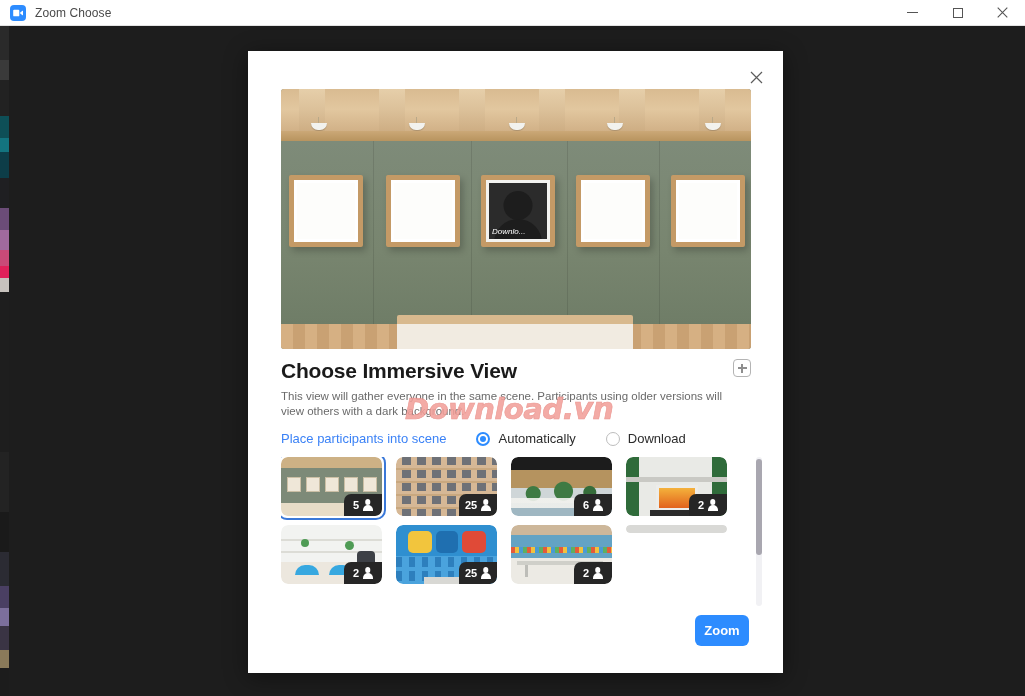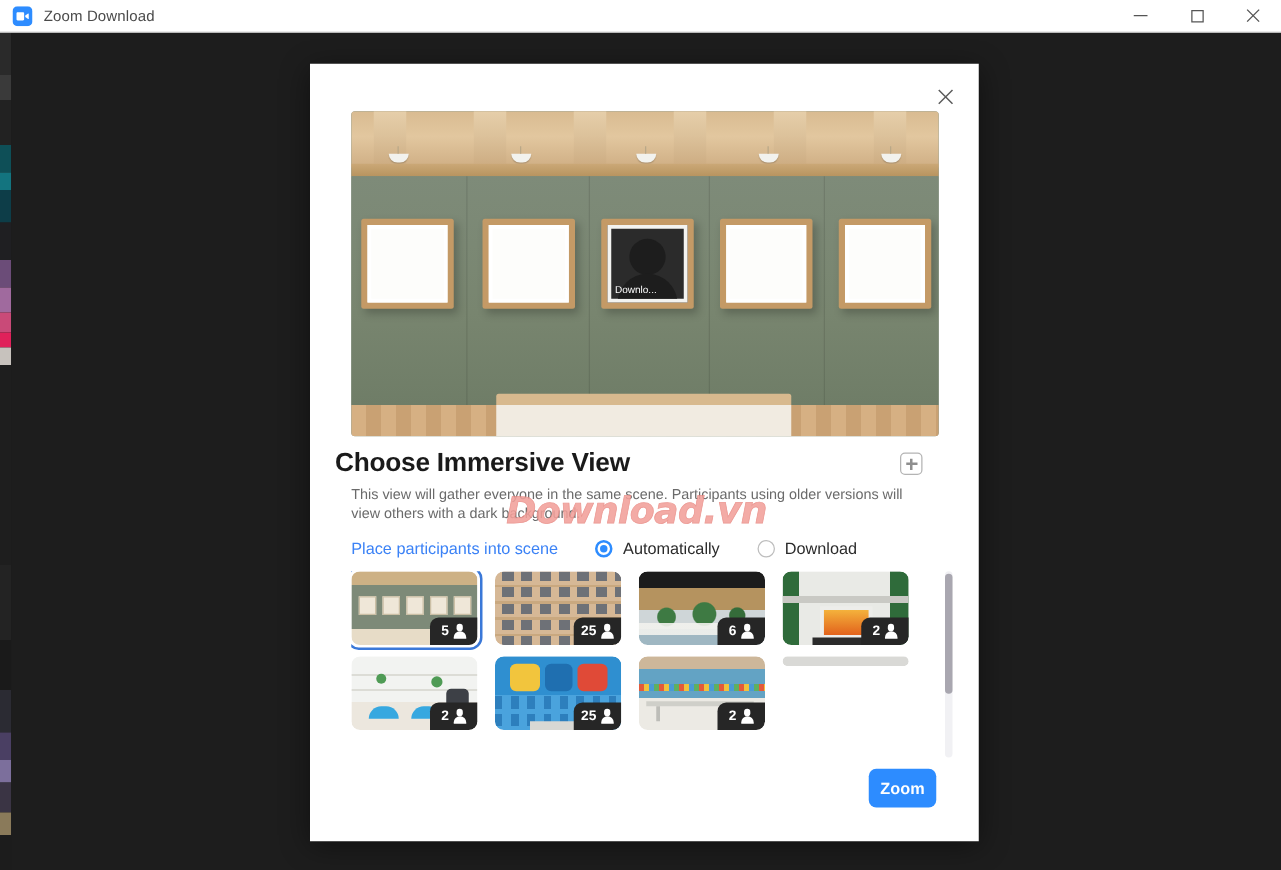--- a/index.html
+++ b/index.html
@@ -76,39 +76,39 @@
   .hero-desk {
     position: absolute; left: 116px; bottom: 0; width: 236px; height: 34px;
     background: linear-gradient(180deg,#d8b98e 0 9px,#f1ebe1 9px 100%);
     border-radius: 2px 2px 0 0;
   }
   .frame {
     position: absolute; top: 86px; width: 74px; height: 72px;
     background: #c49a66; border-radius: 2px; padding: 5px;
     box-shadow: 3px 4px 7px rgba(0,0,0,.22);
   }
-  .frame-inner { width: 100%; height: 100%; background: #fdfdfb; border: 3px solid #fff; }
+  .frame-inner { width: 100%; height: 100%; background: #fdfdfb; border: 3px solid #fff; font-style: italic; }
   .frame.occupied .frame-inner {
     background: #2b2b2b; border-color: #f3f3f0; position: relative; overflow: hidden;
   }
   .av-head {
     position: absolute; left: 50%; top: 8px; transform: translateX(-50%);
     width: 29px; height: 29px; background: #1d1d1d; border-radius: 50%;
   }
   .av-body {
     position: absolute; left: 50%; bottom: -12px; transform: translateX(-50%);
     width: 48px; height: 32px; background: #1d1d1d; border-radius: 24px 24px 0 0;
   }
   .av-name {
     position: absolute; left: 3px; bottom: 3px; color: #fff;
     font-size: 8px; line-height: 1; z-index: 3;
   }
 
   
-  .title-row { position: absolute; left: 20px; top: 308px; width: 470px; display: flex; align-items: center; }
+  .title-row { position: absolute; left: 33px; top: 308px; width: 470px; display: flex; align-items: flex-start; }
   .dlg-title { font-size: 21px; font-weight: bold; color: #1a1a1a; letter-spacing: -.2px; }
   .add-btn {
     margin-left: auto; width: 18px; height: 18px; border: 1.3px solid #b4b4b4;
     border-radius: 4px; position: relative; cursor: pointer;
   }
   .add-btn::before, .add-btn::after {
     content: ""; position: absolute; background: #8e8e8e;
   }
   .add-btn::before { left: 3.5px; top: 7.4px; width: 9px; height: 1.4px; }
   .add-btn::after  { top: 3.5px; left: 7.4px; height: 9px; width: 1.4px; }
@@ -229,21 +229,21 @@
   <div class="meeting-body"></div>
 
   <div class="titlebar">
     <div class="tb-icon">
       <svg width="16" height="16" viewBox="0 0 16 16">
         <rect x="0" y="0" width="16" height="16" rx="4" fill="#2d8cff"></rect>
         <path d="M3.2 5.6c0-.5.4-.9.9-.9h4.3c.5 0 .9.4.9.9v4.8c0 .5-.4.9-.9.9H4.1c-.5 0-.9-.4-.9-.9V5.6z" fill="#fff"></path>
         <path d="M10.2 7.4l2.3-1.6c.2-.2.5 0 .5.3v3.8c0 .3-.3.4-.5.3l-2.3-1.6v-1.2z" fill="#fff"></path>
       </svg>
     </div>
-    <div class="tb-title">Zoom Download</div>
+    <div class="tb-title">Zoom Choose</div>
     <div class="tb-spacer"></div>
     <div class="tb-btn">
       <div class="tb-min"></div>
     </div>
     <div class="tb-btn">
       <div class="tb-max"></div>
     </div>
     <div class="tb-btn close">
       <svg width="11" height="11" viewBox="0 0 11 11">
         <path d="M0.7 0.7L10.3 10.3M10.3 0.7L0.7 10.3" stroke="currentColor" stroke-width="1.1" fill="none"></path>

